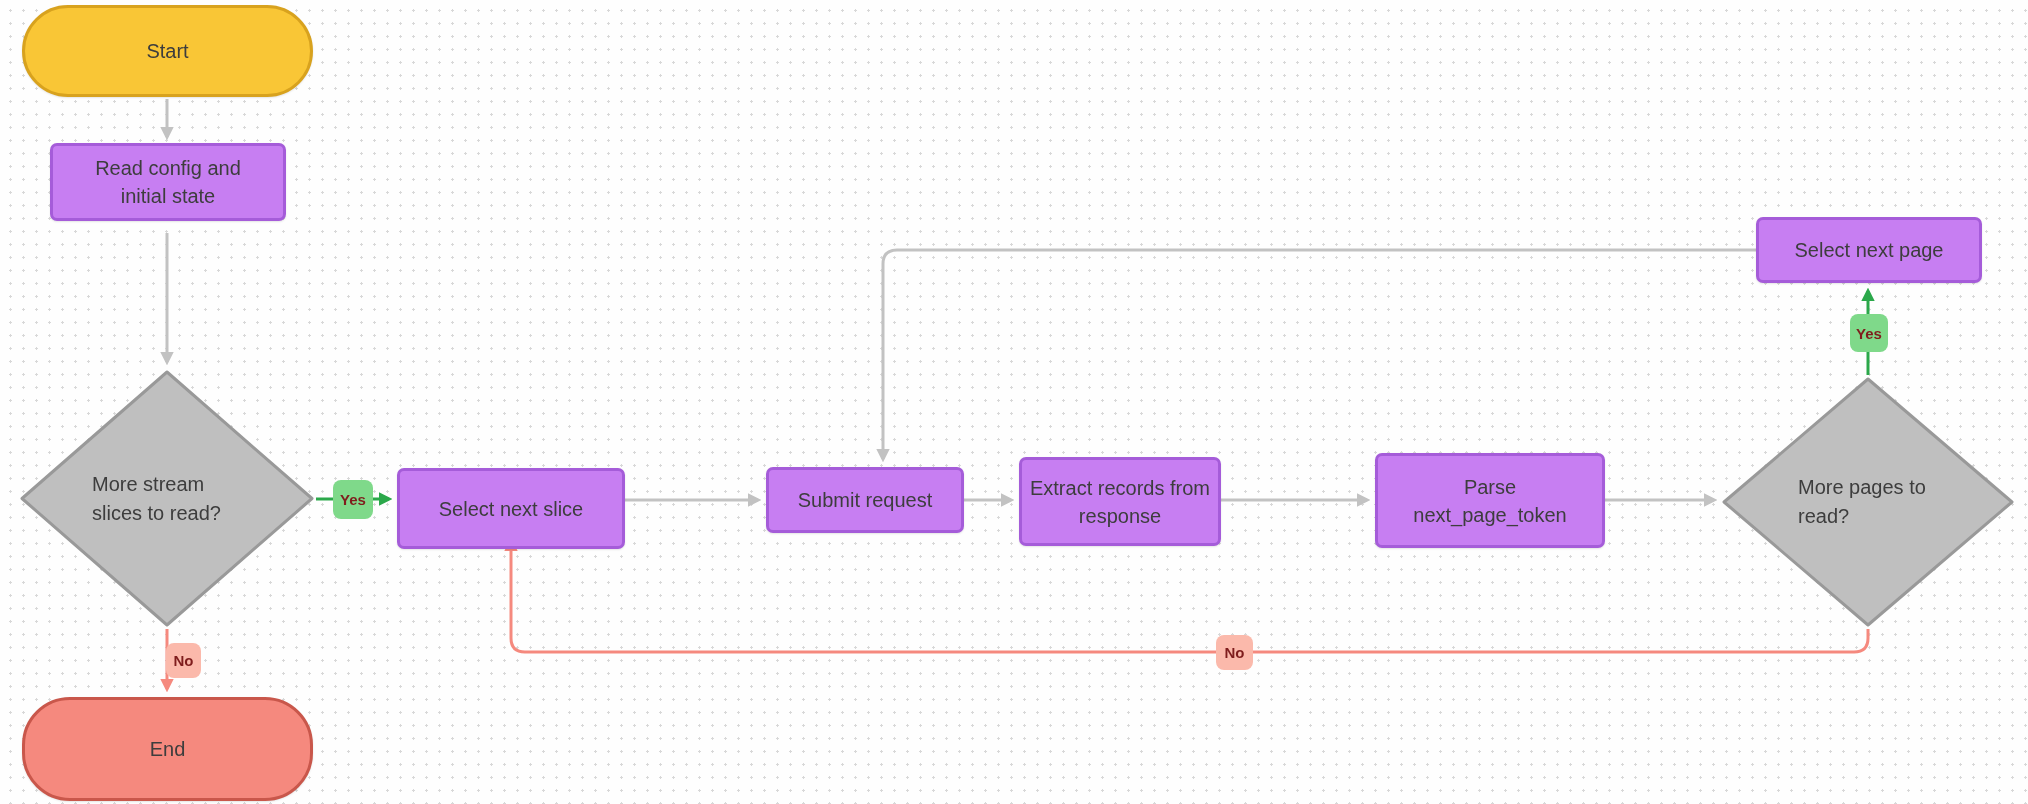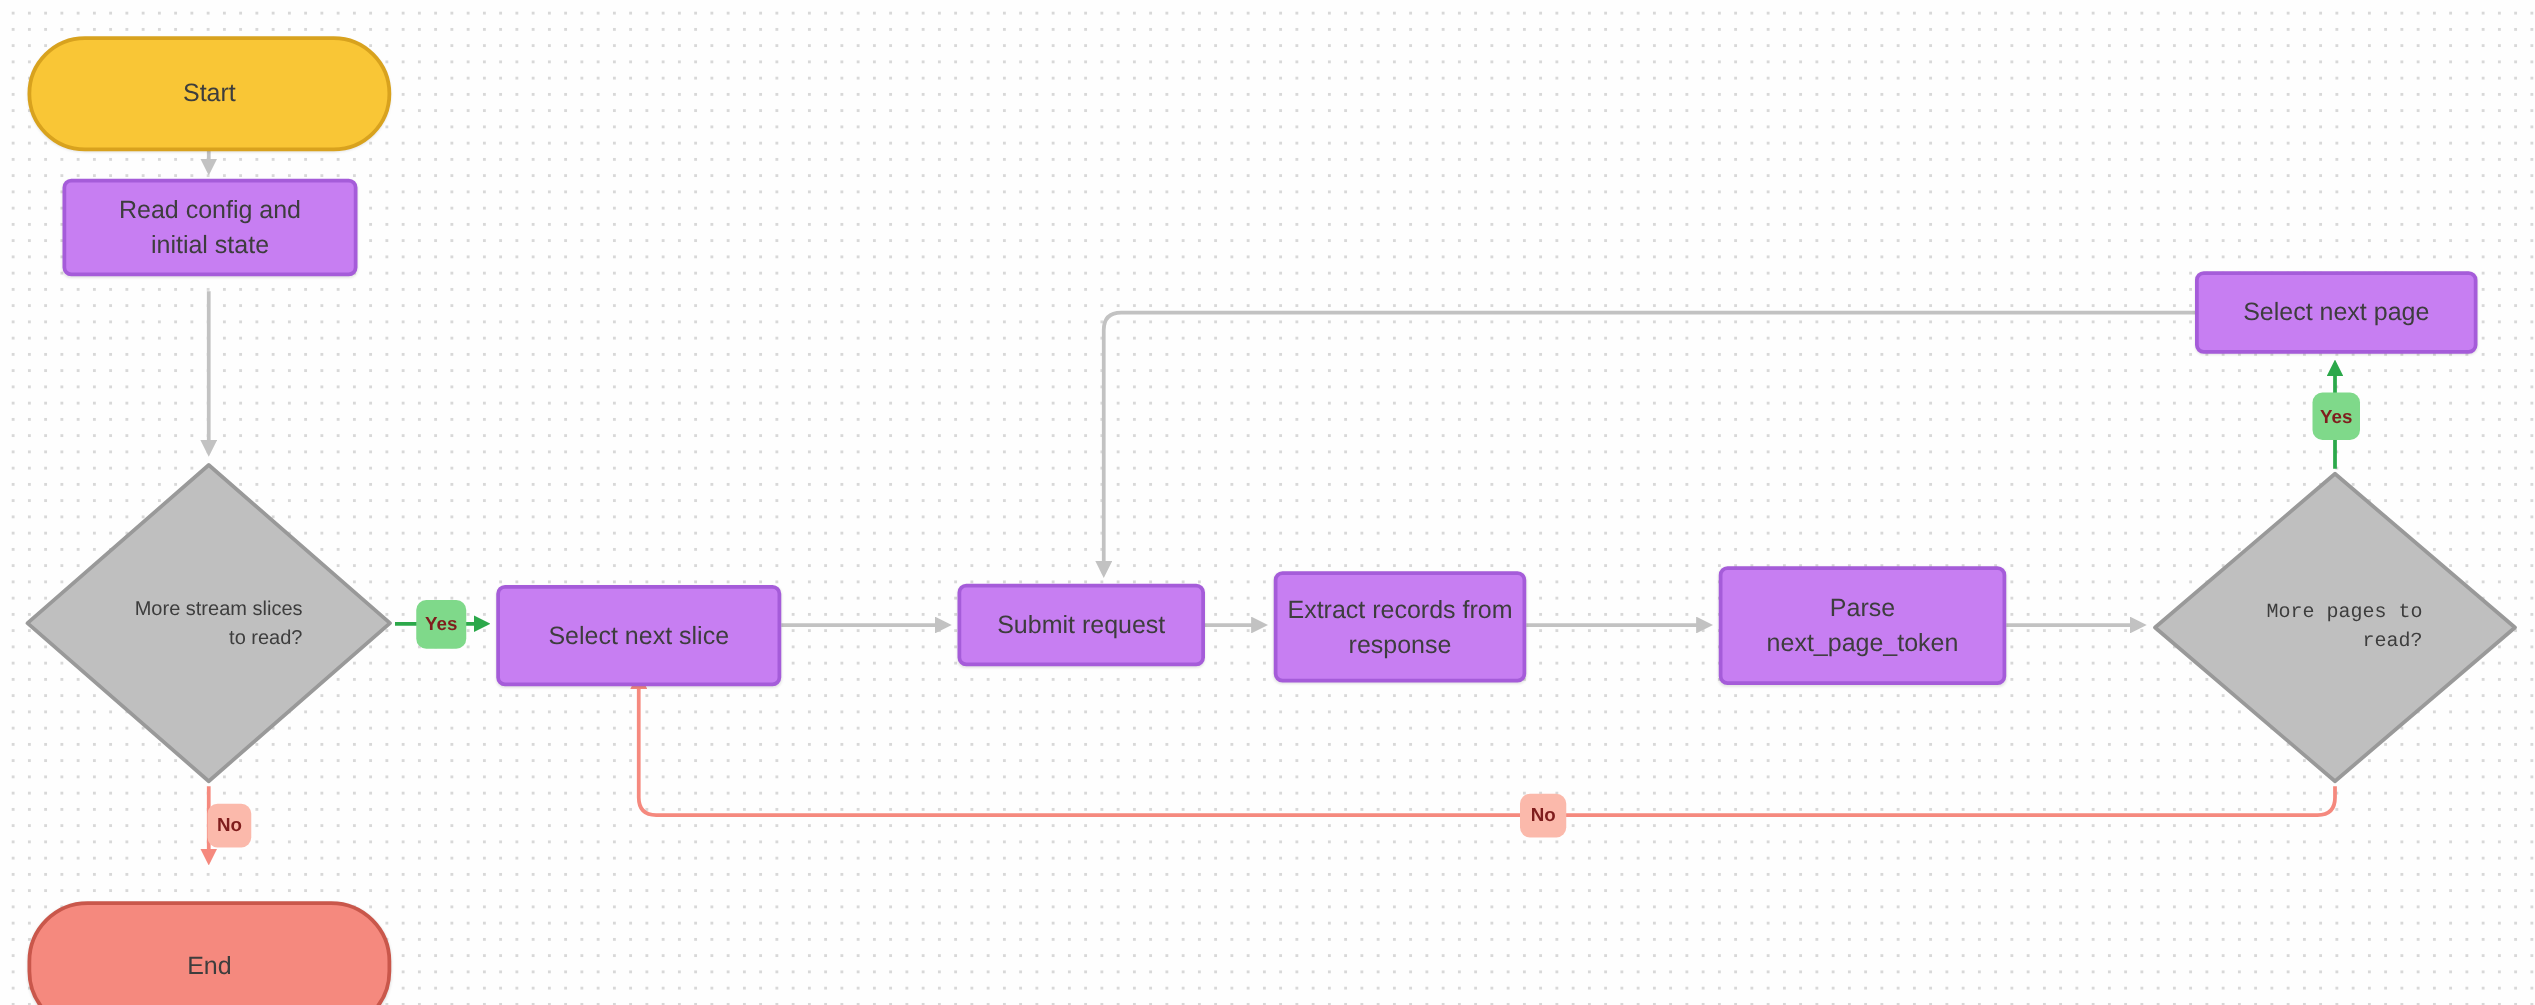--- a/index.html
+++ b/index.html
@@ -26,45 +26,45 @@
     display: flex;
     align-items: center;
     justify-content: center;
     text-align: center;
     color: var(--text, #3D3D3D);
     font-size: 20px;
     line-height: 1.4;
     z-index: 2;
     box-shadow: 0 1px 2px rgba(0,0,0,0.10);
   }
-  .terminator { border-radius: 48px; border: 3px solid; margin-top: 24px; }
+  .terminator { border-radius: 48px; border: 3px solid; }
   .process    { border-radius: 7px;  border: 3px solid; }
   .node-start { left: 22px;  top: 5px;   width: 291px; height: 92px;
                 background: var(--start-fill, #F9C636); border-color: var(--start-border, #D8A21E); }
   .node-end   { left: 22px;  top: 697px; width: 291px; height: 104px;
                 background: var(--end-fill, #F5897E); border-color: var(--end-border, #C9574B); }
   .process    { background: var(--process-fill, #C77EF2); border-color: var(--process-border, #A55CD9); }
   .node-read-config   { left: 50px;   top: 143px; width: 236px; height: 78px; padding: 0 25px; }
   .node-select-slice  { left: 397px;  top: 468px; width: 228px; height: 81px; }
   .node-submit        { left: 766px;  top: 467px; width: 198px; height: 66px; }
   .node-extract       { left: 1019px; top: 457px; width: 202px; height: 89px; padding: 0 6px; }
   .node-parse         { left: 1375px; top: 453px; width: 230px; height: 95px; padding: 1px 28px; }
   .node-select-page   { left: 1756px; top: 217px; width: 226px; height: 66px; }
 
   .decision { position: absolute; z-index: 2; box-shadow: none; }
   .decision-1 { left: 20px;   top: 370px; width: 294px; height: 257px; }
   .decision-2 { left: 1722px; top: 377px; width: 292px; height: 250px; }
   .decision svg { position: absolute; left: 0; top: 0; display: block; }
   .decision polygon { fill: var(--decision-fill, #BFBFBF); stroke: var(--decision-border, #999999); stroke-width: 3; stroke-linejoin: round; }
   .decision .label {
     position: absolute; left: 50%; top: 50%; transform: translate(-50%, -50%);
-    text-align: right; color: var(--text, #3D3D3D); font-size: 16px; line-height: 1.45;
+    text-align: left; color: var(--text, #3D3D3D); font-size: 20px; line-height: 1.45;
   }
   .decision-1 .label { width: 150px; }
-  .decision-2 .label { width: 140px; font-family: Liberation Mono, monospace; }
+  .decision-2 .label { width: 140px; }
 
   .badge {
     position: absolute;
     display: flex; align-items: center; justify-content: center;
     border-radius: 8px;
     font-size: 15px; font-weight: 600; color: #7f1d1d;
     z-index: 3;
   }
   .badge-yes { background: var(--badge-yes-bg, #7FD98A); }
   .badge-no  { background: var(--badge-no-bg, #FBB9AB); margin-left: 16px; }

